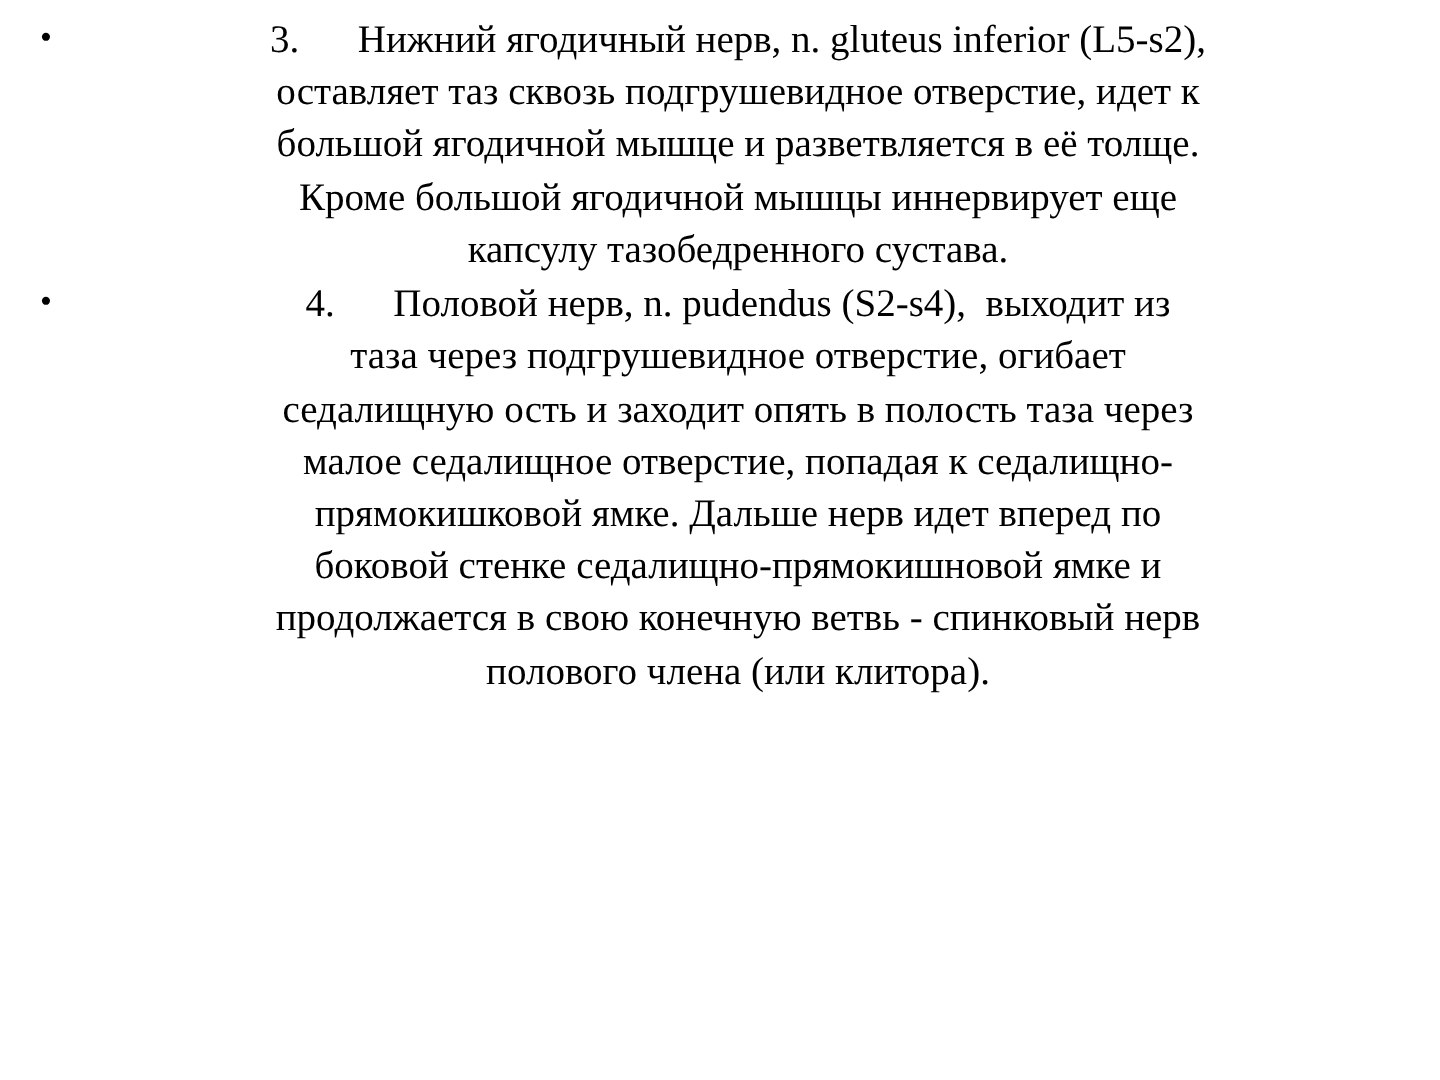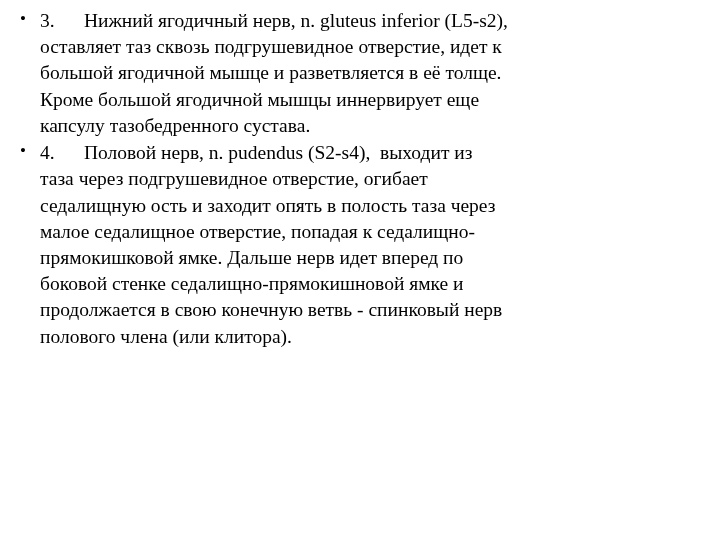--- a/index.html
+++ b/index.html
@@ -37,20 +37,21 @@
   .bullet-marker {
     position: absolute;
     left: 14px;
     top: 0;
     font-size: 17px;
     line-height: 1.345;
   }
   .bullet-text {
     display: block;
     white-space: pre-wrap;
+    text-align: center;
   }
 </style>
 </head>
 <body>
 
 <div class="slide">
   <ul class="bullet-list">
     <li class="bullet-item">
       <span class="bullet-marker">•</span>
       <span class="bullet-text">3.   Нижний ягодичный нерв, n. gluteus inferior (L5-s2),

